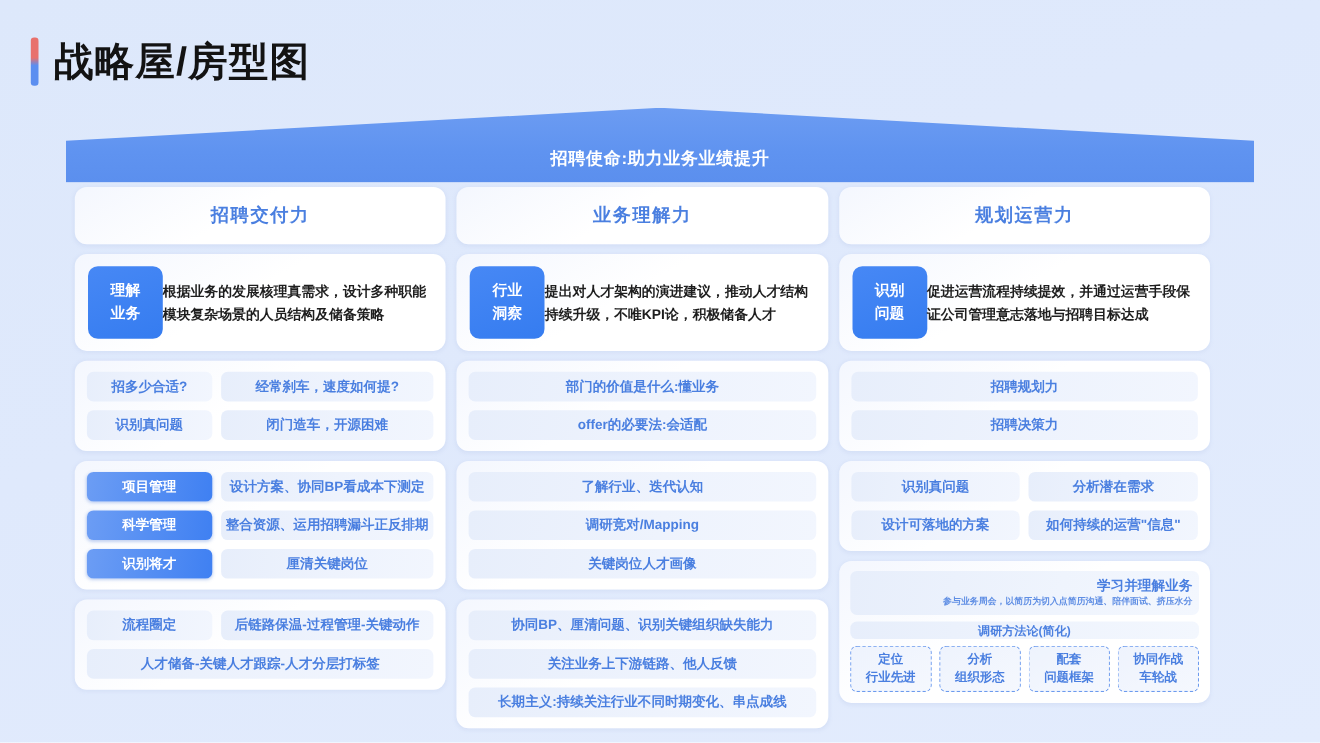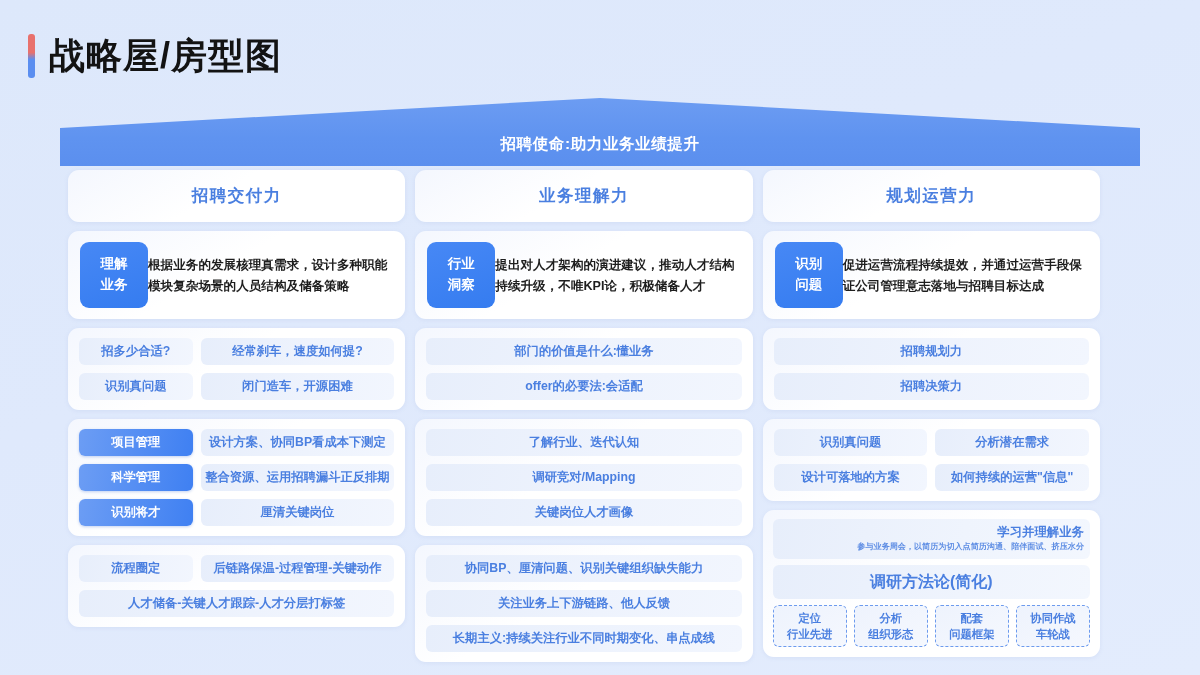--- a/index.html
+++ b/index.html
@@ -188,26 +188,26 @@
     color: #5f8ee4;
     font-size: 8.1px;
     font-weight: bold;
     line-height: 1.35;
     margin-top: 2px;
     white-space: nowrap;
   }
   .method-title2 {
     background: linear-gradient(100deg, #e7eefb 0%, #eff4fd 60%, #f3f7fe 100%);
     border-radius: 6px;
-    height: 34px;
-    display: flex;
-    align-items: center;
-    justify-content: center;
-    color: #4a7fe0;
-    font-size: 16px;
+    height: 16px;
+    display: flex;
+    align-items: center;
+    justify-content: center;
+    color: #4a7fe0;
+    font-size: 11px;
     font-weight: bold;
   }
   .dash-row {
     display: flex;
     gap: 7px;
   }
   .dash-box {
     flex: 1;
     border: 1.3px dashed #6d9bee;
     border-radius: 6px;

